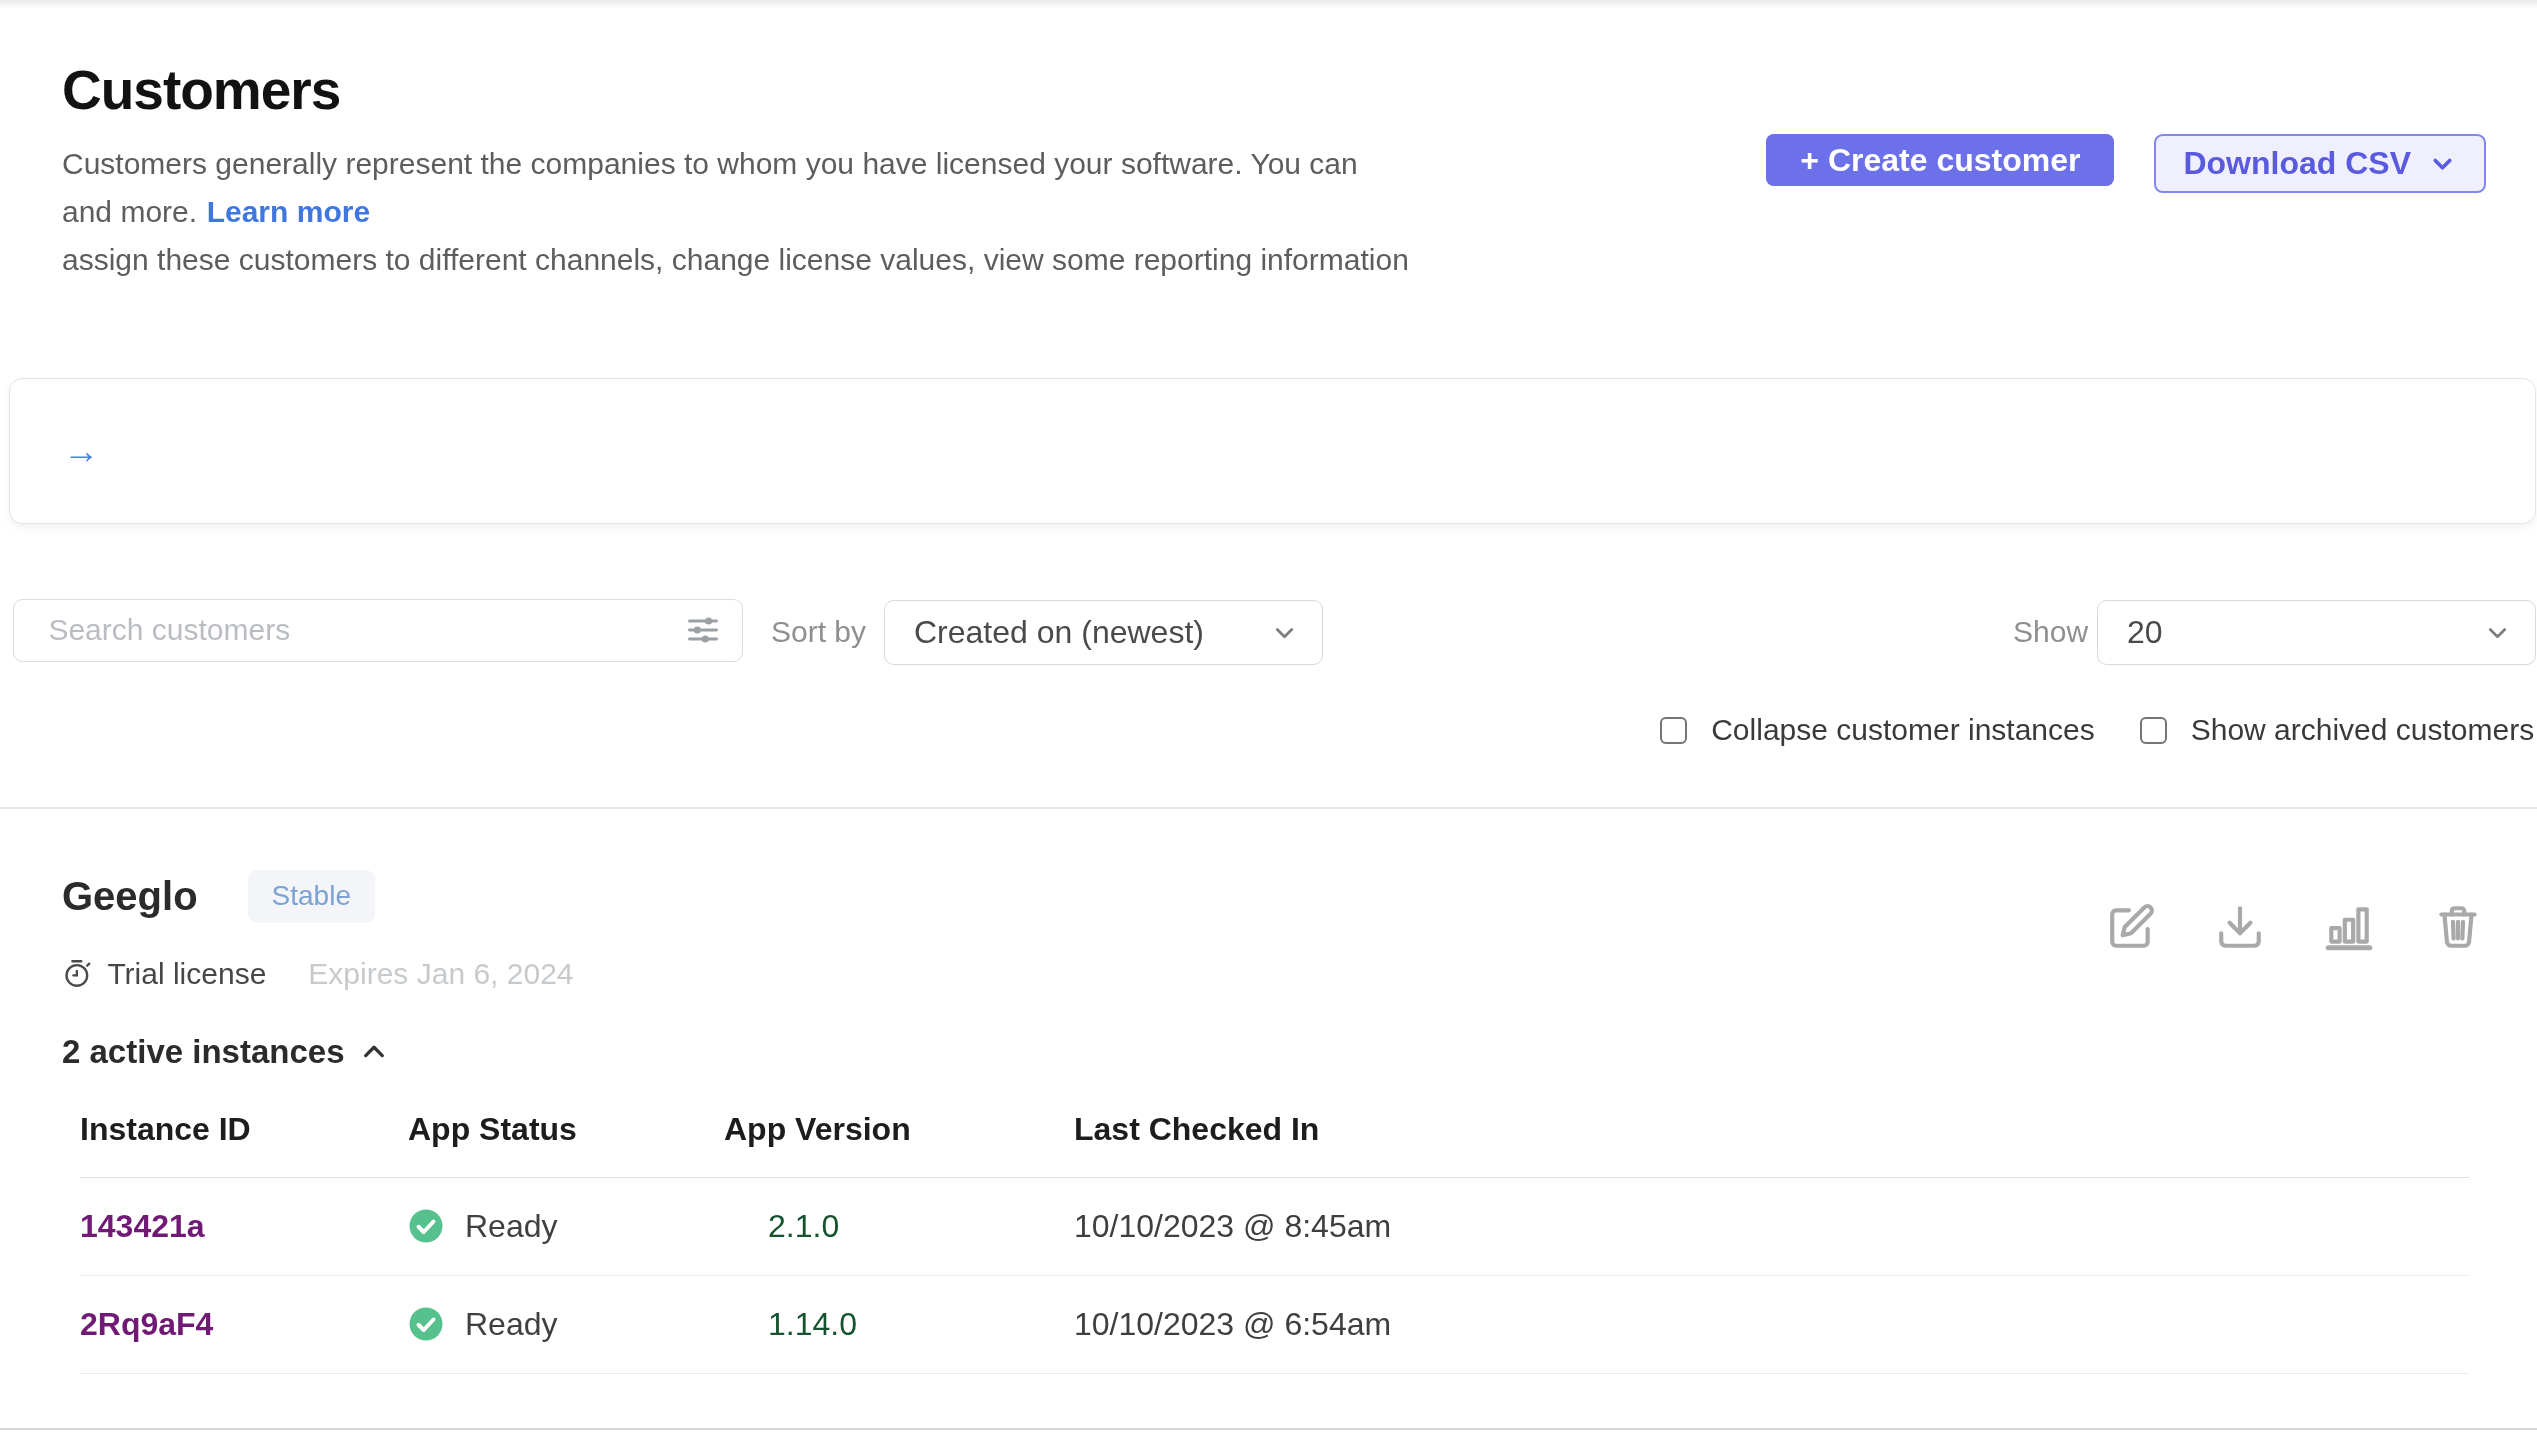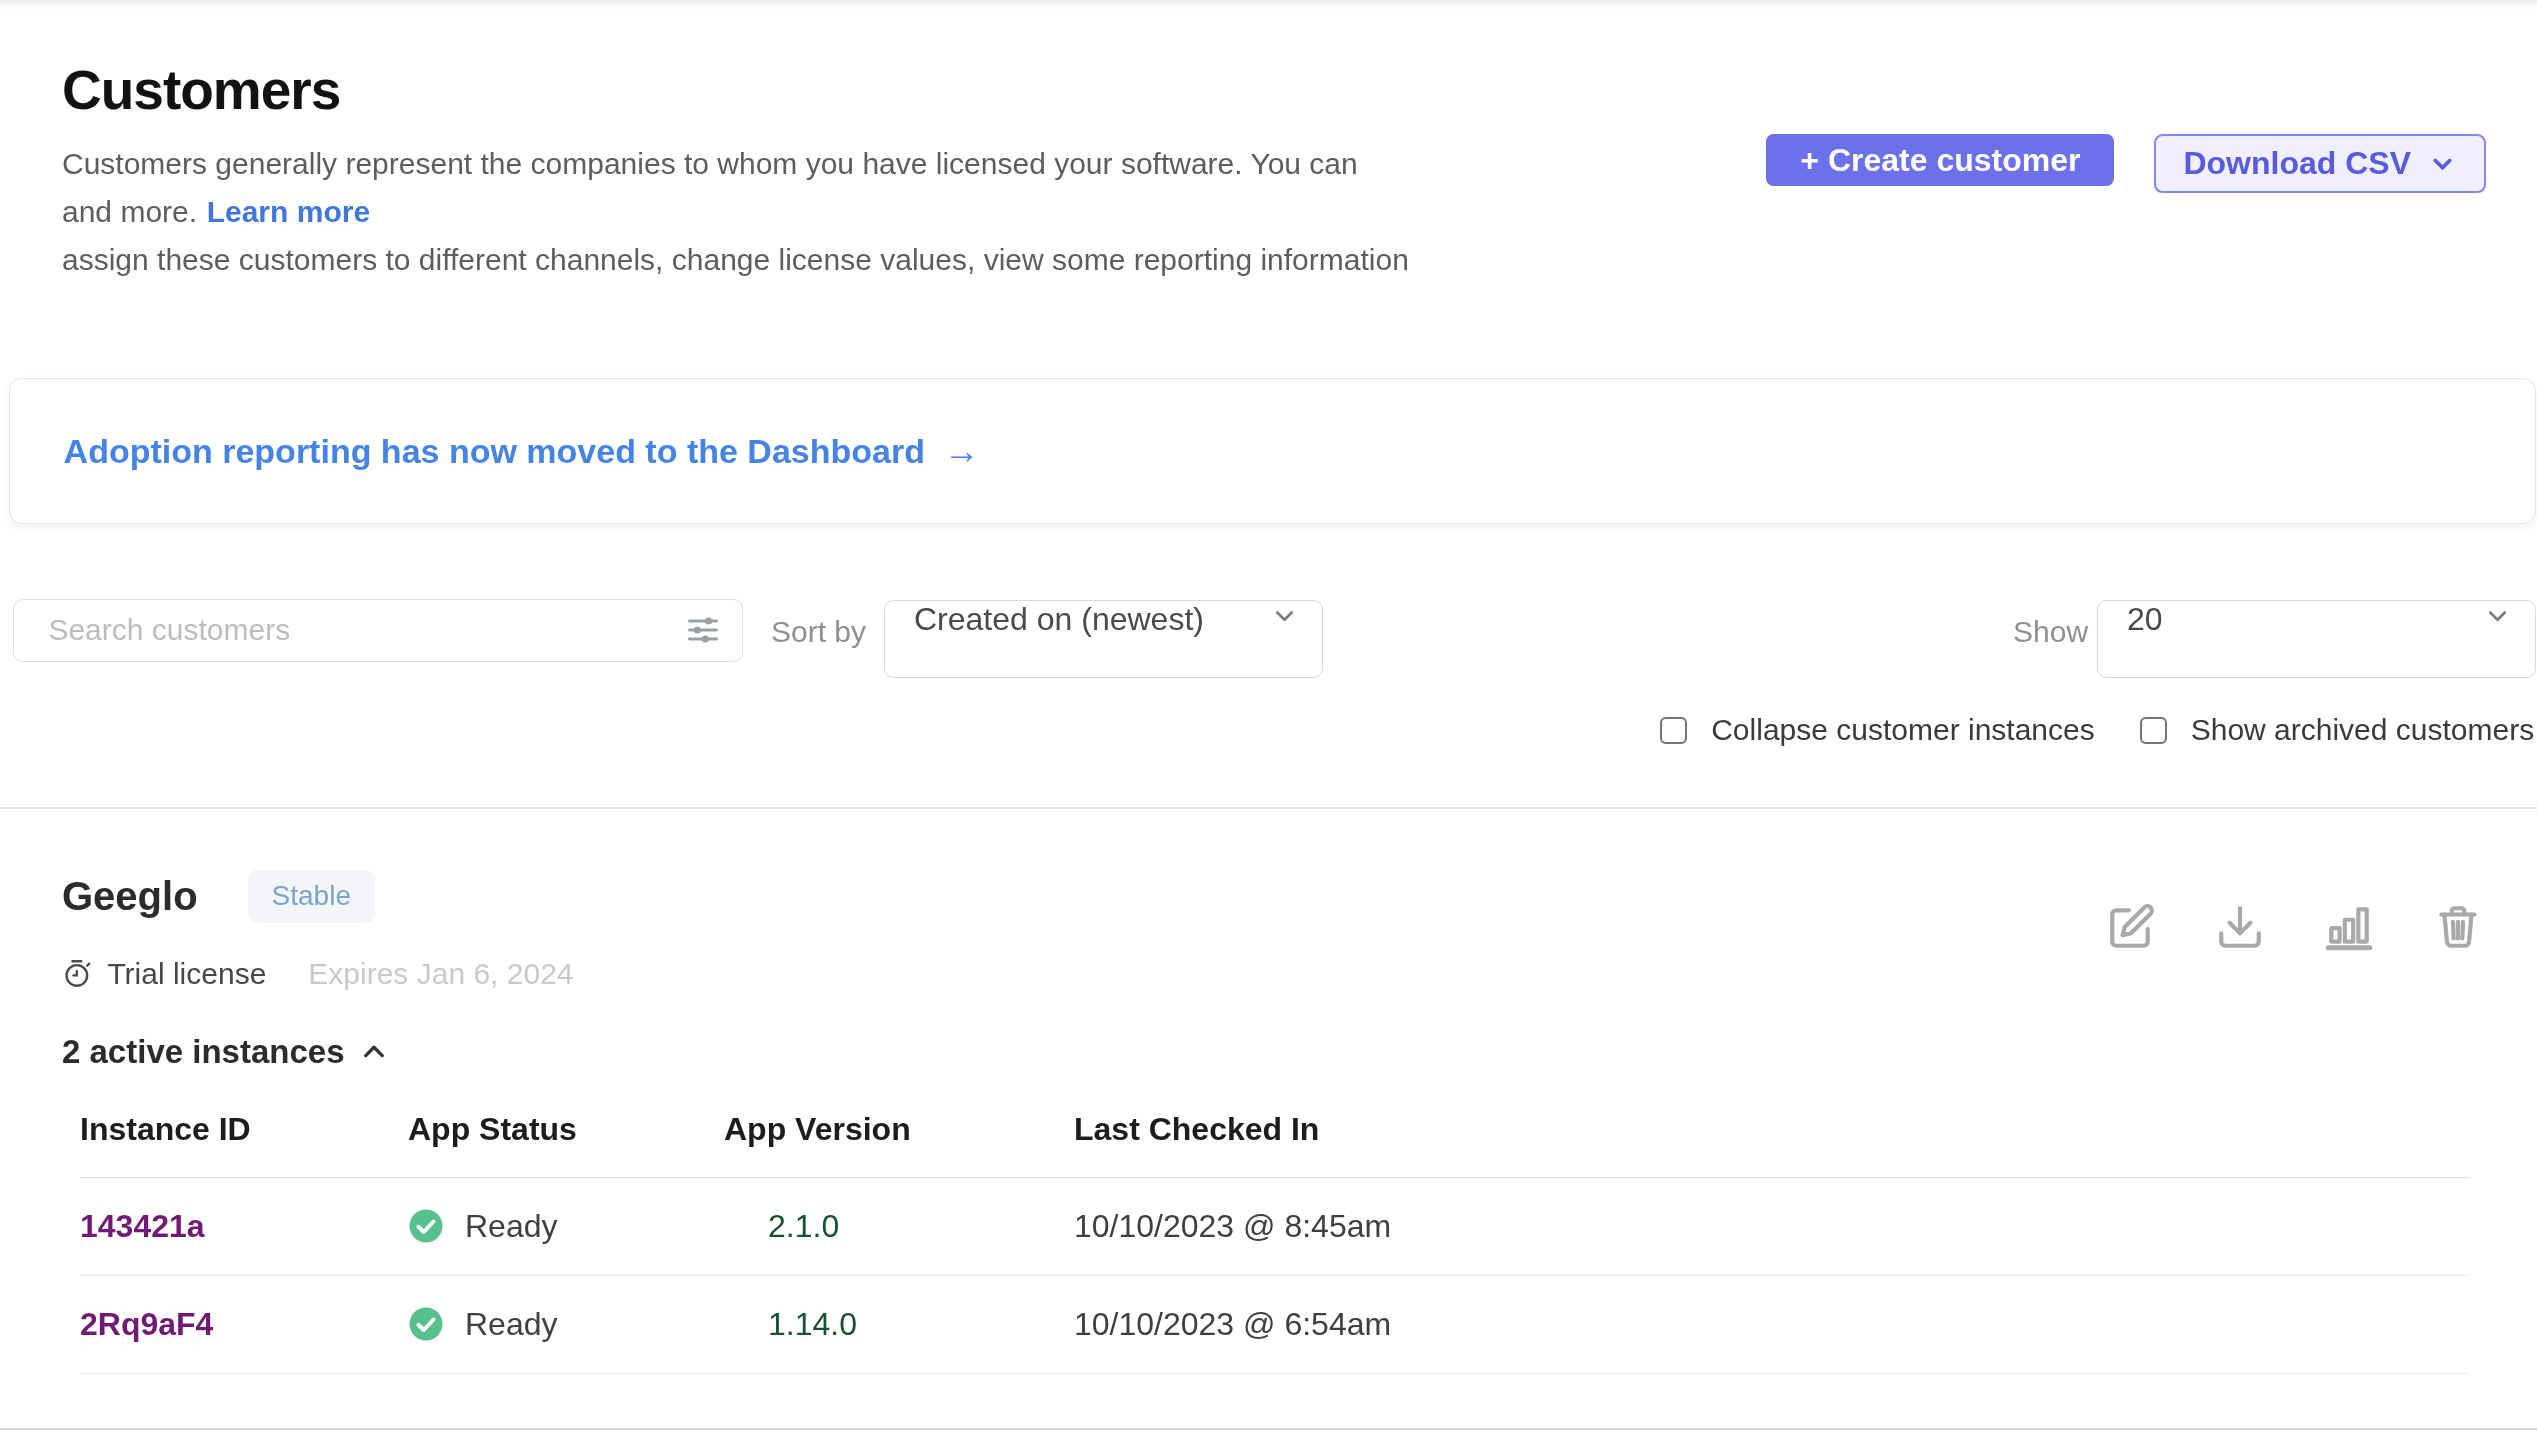--- a/index.html
+++ b/index.html
@@ -39,22 +39,22 @@
   .search-input { flex:1; border:none; outline:none; font-size:30px; color:#333;
     font-family:inherit; background:transparent; }
   .search-input::placeholder { color:#b9bdc2; }
   .sliders-icon { color:#9aa0a6; flex:none; cursor:pointer; }
 
   .inline-label { position:absolute; height:65px; display:flex; align-items:center;
     font-size:30px; color:#8f8f8f; }
   .sort-label { left:771px; top:599px; }
   .show-label { left:2013px; top:599px; }
 
-  .select { position:absolute; top:600px; height:78px; border:1.9px solid #d8d8d8; border-radius:9.6px;
-    background:#fff; display:flex; justify-content:space-between;
+  .select { position:absolute; top:600px; height:65px; border:1.9px solid #d8d8d8; border-radius:9.6px;
+    background:#fff; display:flex; align-items:center; justify-content:space-between;
     padding:0 23px 0 29px; font-size:32px; color:#4a4a4a; cursor:pointer; }
   .sort-select { left:884px; width:439px; }
   .show-select { left:2097px; width:439px; }
   .chev { color:#7d7d7d; flex:none; }
 
   .checkbox-row { position:absolute; top:713px; right:3.8px; display:flex; gap:45px; align-items:center; }
   .checkbox-item { display:flex; align-items:center; gap:24px; font-size:30px; color:#3a3a3a; cursor:pointer; }
   .checkbox { width:27px; height:27px; border:2.9px solid #757575; border-radius:5.7px; background:#fff; flex:none; }
 
   .divider { position:absolute; left:0; top:807px; width:2538px; height:1.9px; background:#e6e6e6; }
@@ -110,21 +110,20 @@
     <button class="btn-download">
       <span>Download CSV</span>
       <svg width="29" height="29" viewBox="0 0 24 24" fill="none" stroke="currentColor" stroke-width="3" stroke-linecap="round" stroke-linejoin="round">
           <polyline points="6 9.5 12 15.5 18 9.5"></polyline>
         </svg>
     </button>
   </div>
 
   <div class="banner">
     <div class="banner-text">
-      <span>Adoption reporting has now moved to the Dashboard</span>
       <span class="banner-arrow">→</span>
     </div>
   </div>
 
   <div class="search-box">
     <input class="search-input" type="text" placeholder="Search customers" style="">
     <svg class="sliders-icon" width="36" height="36" viewBox="0 0 32 32" fill="none" stroke="currentColor" stroke-width="2.6" stroke-linecap="round">
       <line x1="4" y1="8" x2="28" y2="8"></line>
         <circle cx="21" cy="8" r="3.2" fill="currentColor" stroke="none"></circle>
       <line x1="4" y1="16" x2="28" y2="16"></line>

